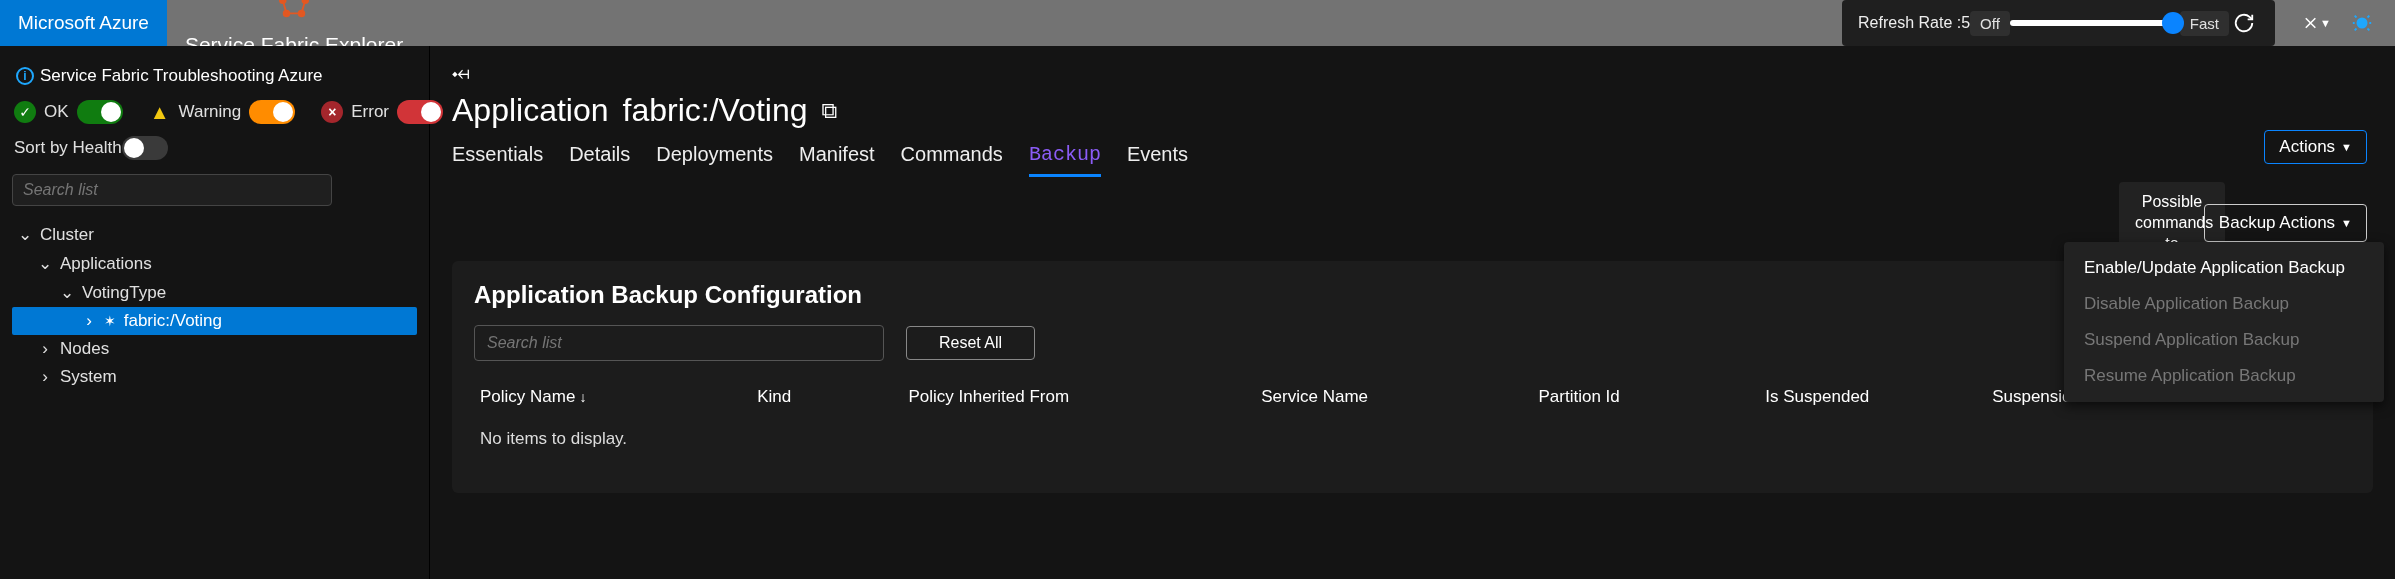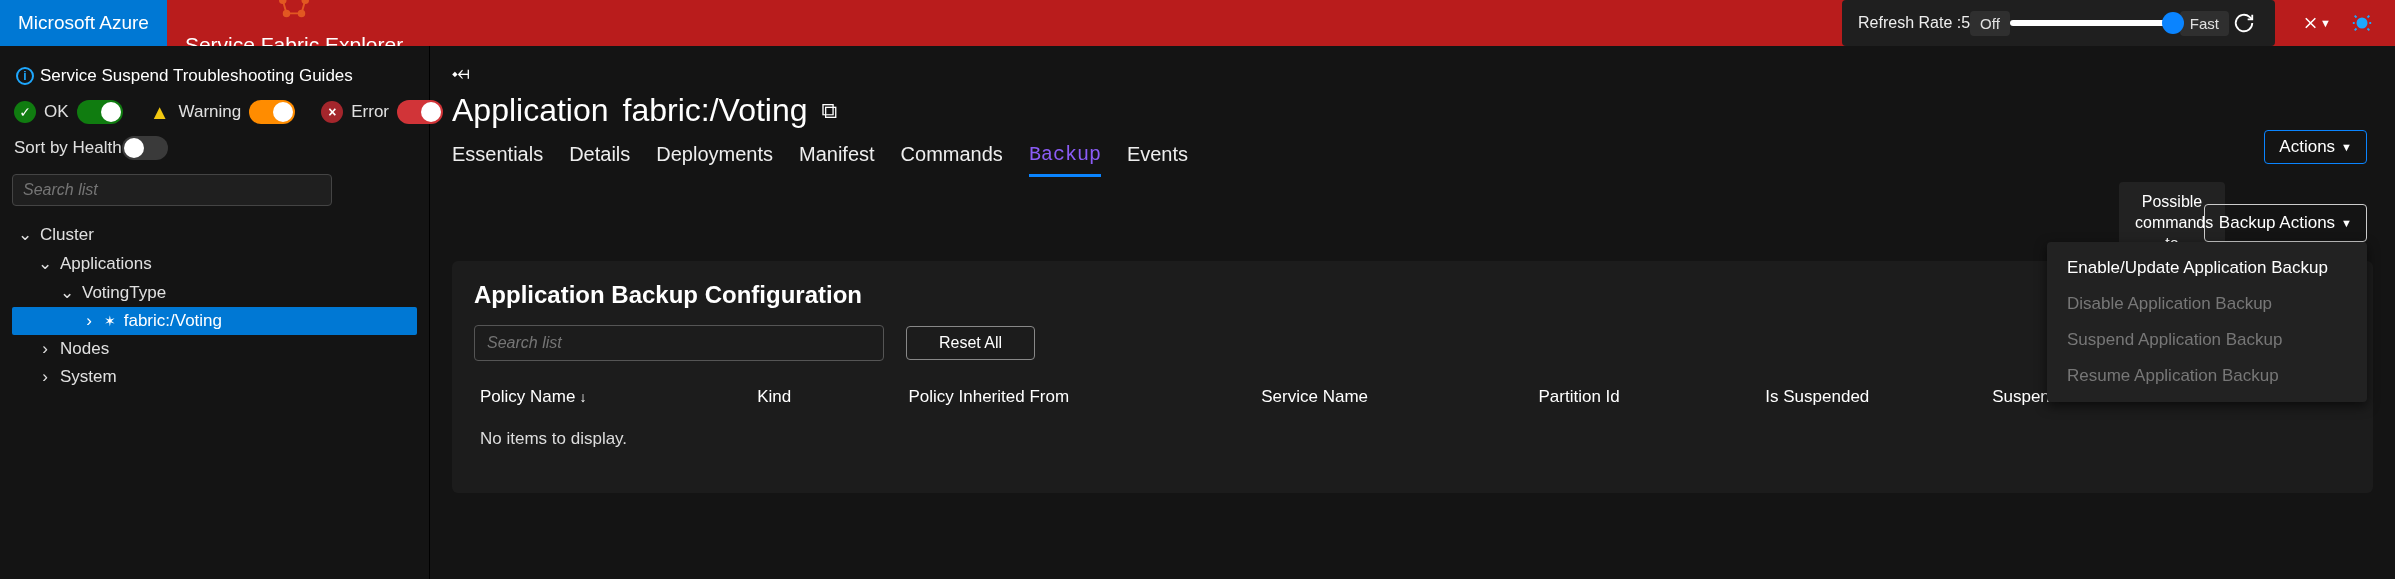--- a/index.html
+++ b/index.html
@@ -10,21 +10,21 @@
     width: 2395px;
     height: 579px;
     overflow: hidden;
     font-size: 18px;
   }
   
   .topbar {
     display: flex;
     align-items: center;
     height: 46px;
-    background: #b91c1c;
+    background: #737373;
   }
   .azure-brand {
     background: #0078D4;
     color: #fff;
     height: 46px;
     display: flex;
     align-items: center;
     padding: 0 18px;
     font-size: 19px;
   }
@@ -147,21 +147,21 @@
     border:1px solid #ccc; color:#fff; background:transparent;
     padding:8px 14px; border-radius:4px; font-size:17px;
     display:flex; align-items:center; gap:6px;
   }
   .tooltip{
     position:absolute; top:136px; right:170px;
     background:#222; color:#fff; padding:10px 16px; border-radius:4px;
     font-size:16px; text-align:center; line-height:1.3; width:106px;
   }
   .dropdown{
-    position:absolute; top:196px; right:28px; background:#222; border-radius:4px;
+    position:absolute; top:196px; right:11px; background:#222; border-radius:4px;
     padding:8px 0; min-width:320px; font-size:17px;
     box-shadow:0 4px 12px rgba(0,0,0,.6);
   }
   .dd-item{padding:8px 20px;color:#fff;}
   .dd-item.disabled{color:#777;}
 
   .panel{
     margin-top:84px; background:#1c1c1c; border-radius:6px; padding:20px 22px 30px 22px;
     width: calc(100% - 0px);
   }
@@ -224,21 +224,21 @@
         </svg>
     </span>
   </div>
 </div>
 
 <div class="main">
 
   <div class="sidebar">
     <div class="ts-link">
       <span class="info-circle">i</span>
-      <span>Service Suspend Troubleshooting Guides</span>
+      <span>Service Fabric Troubleshooting Azure</span>
     </div>
     <div class="health-row">
       <div class="hf">
         <span class="ic ic-ok">✓</span>
         <span>OK</span>
         <span class="toggle tg-green">
             <span class="knob"></span>
           </span>
       </div>
       <div class="hf">

